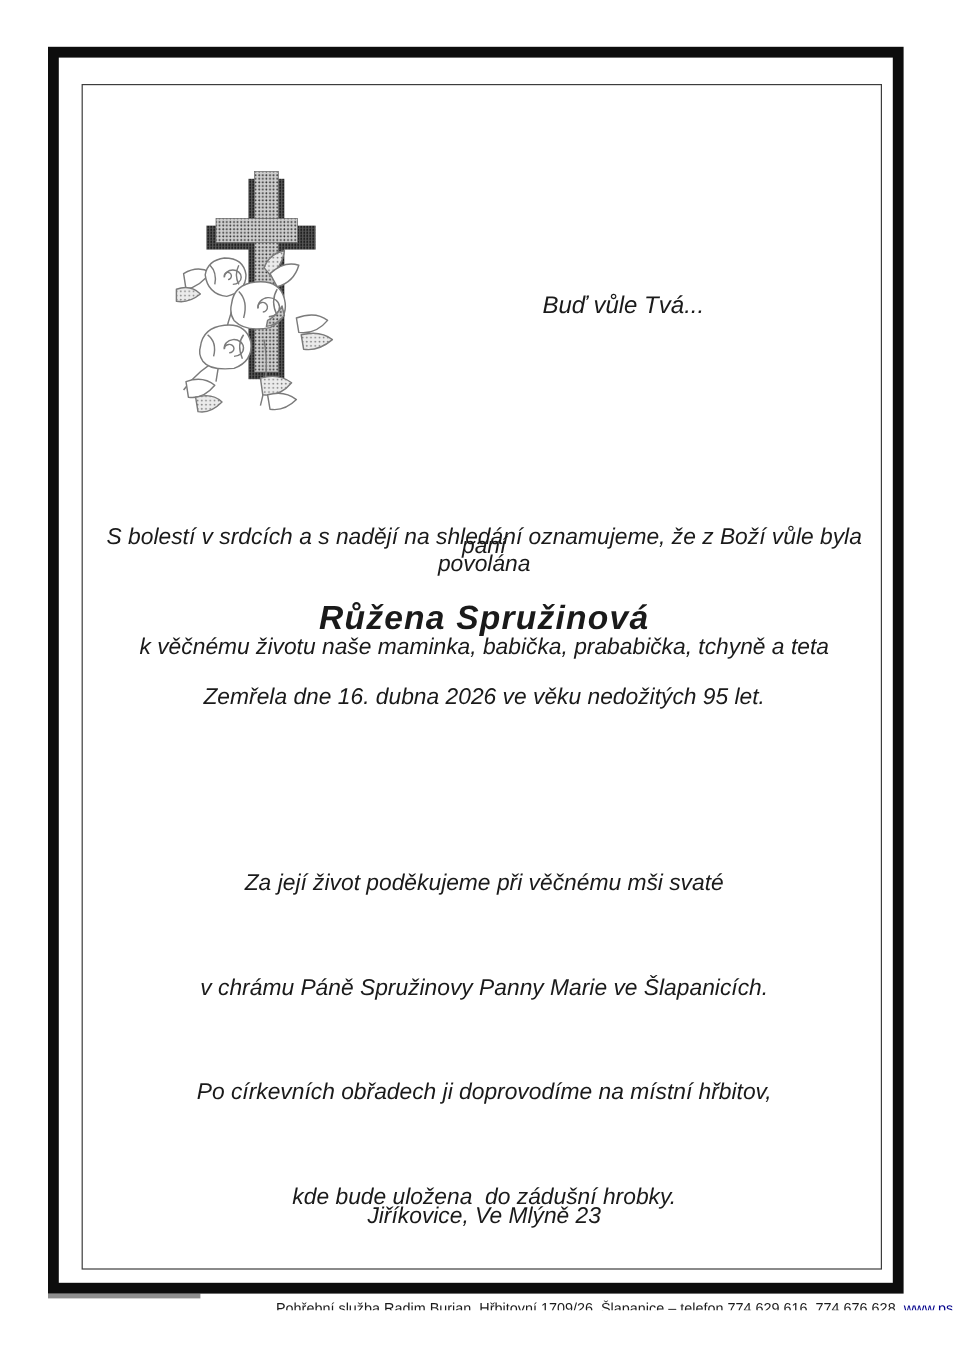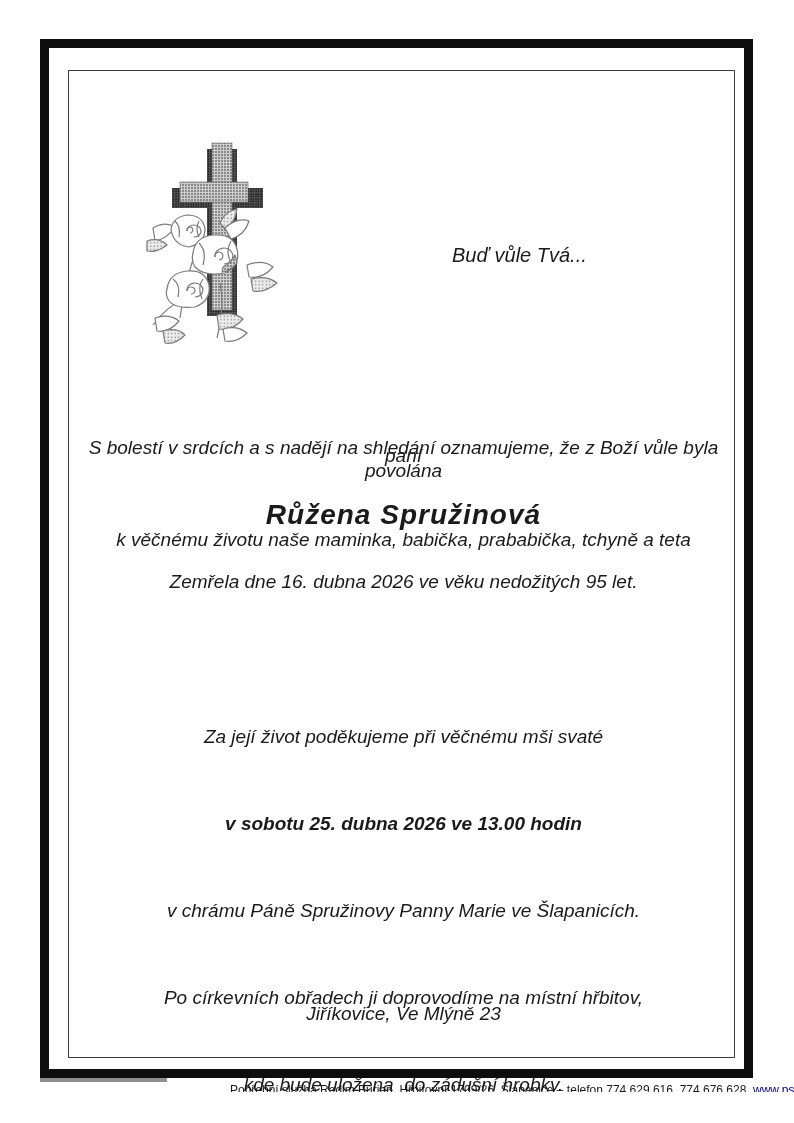--- a/index.html
+++ b/index.html
@@ -182,21 +182,20 @@
   </div>
 
   <div class="txt title-prefix">paní</div>
 
   <h1 class="name">Růžena Spružinová</h1>
 
   <div class="txt death-info">Zemřela dne 16. dubna 2026 ve věku nedožitých 95 let.</div>
 
   <div class="txt ceremony">
     <div>Za její život poděkujeme při věčnému mši svaté</div>
-    <div class="bold-line">v sobotu 25. dubna 2026 ve 13.00 hodin</div>
     <div>v chrámu Páně Spružinovy Panny Marie ve Šlapanicích.</div>
     <div>Po církevních obřadech ji doprovodíme na místní hřbitov,</div>
     <div>kde bude uložena  do zádušní hrobky.</div>
   </div>
 
 
   <div class="txt address">Jiříkovice, Ve Mlýně 23</div>
 
   <div class="footer">
     <span>Pohřební služba Radim Burian, Hřbitovní 1709/26, Šlapanice – telefon 774 629 616, 774 676 628, </span><a href="#">www.ps-slapanice.cz</a>

